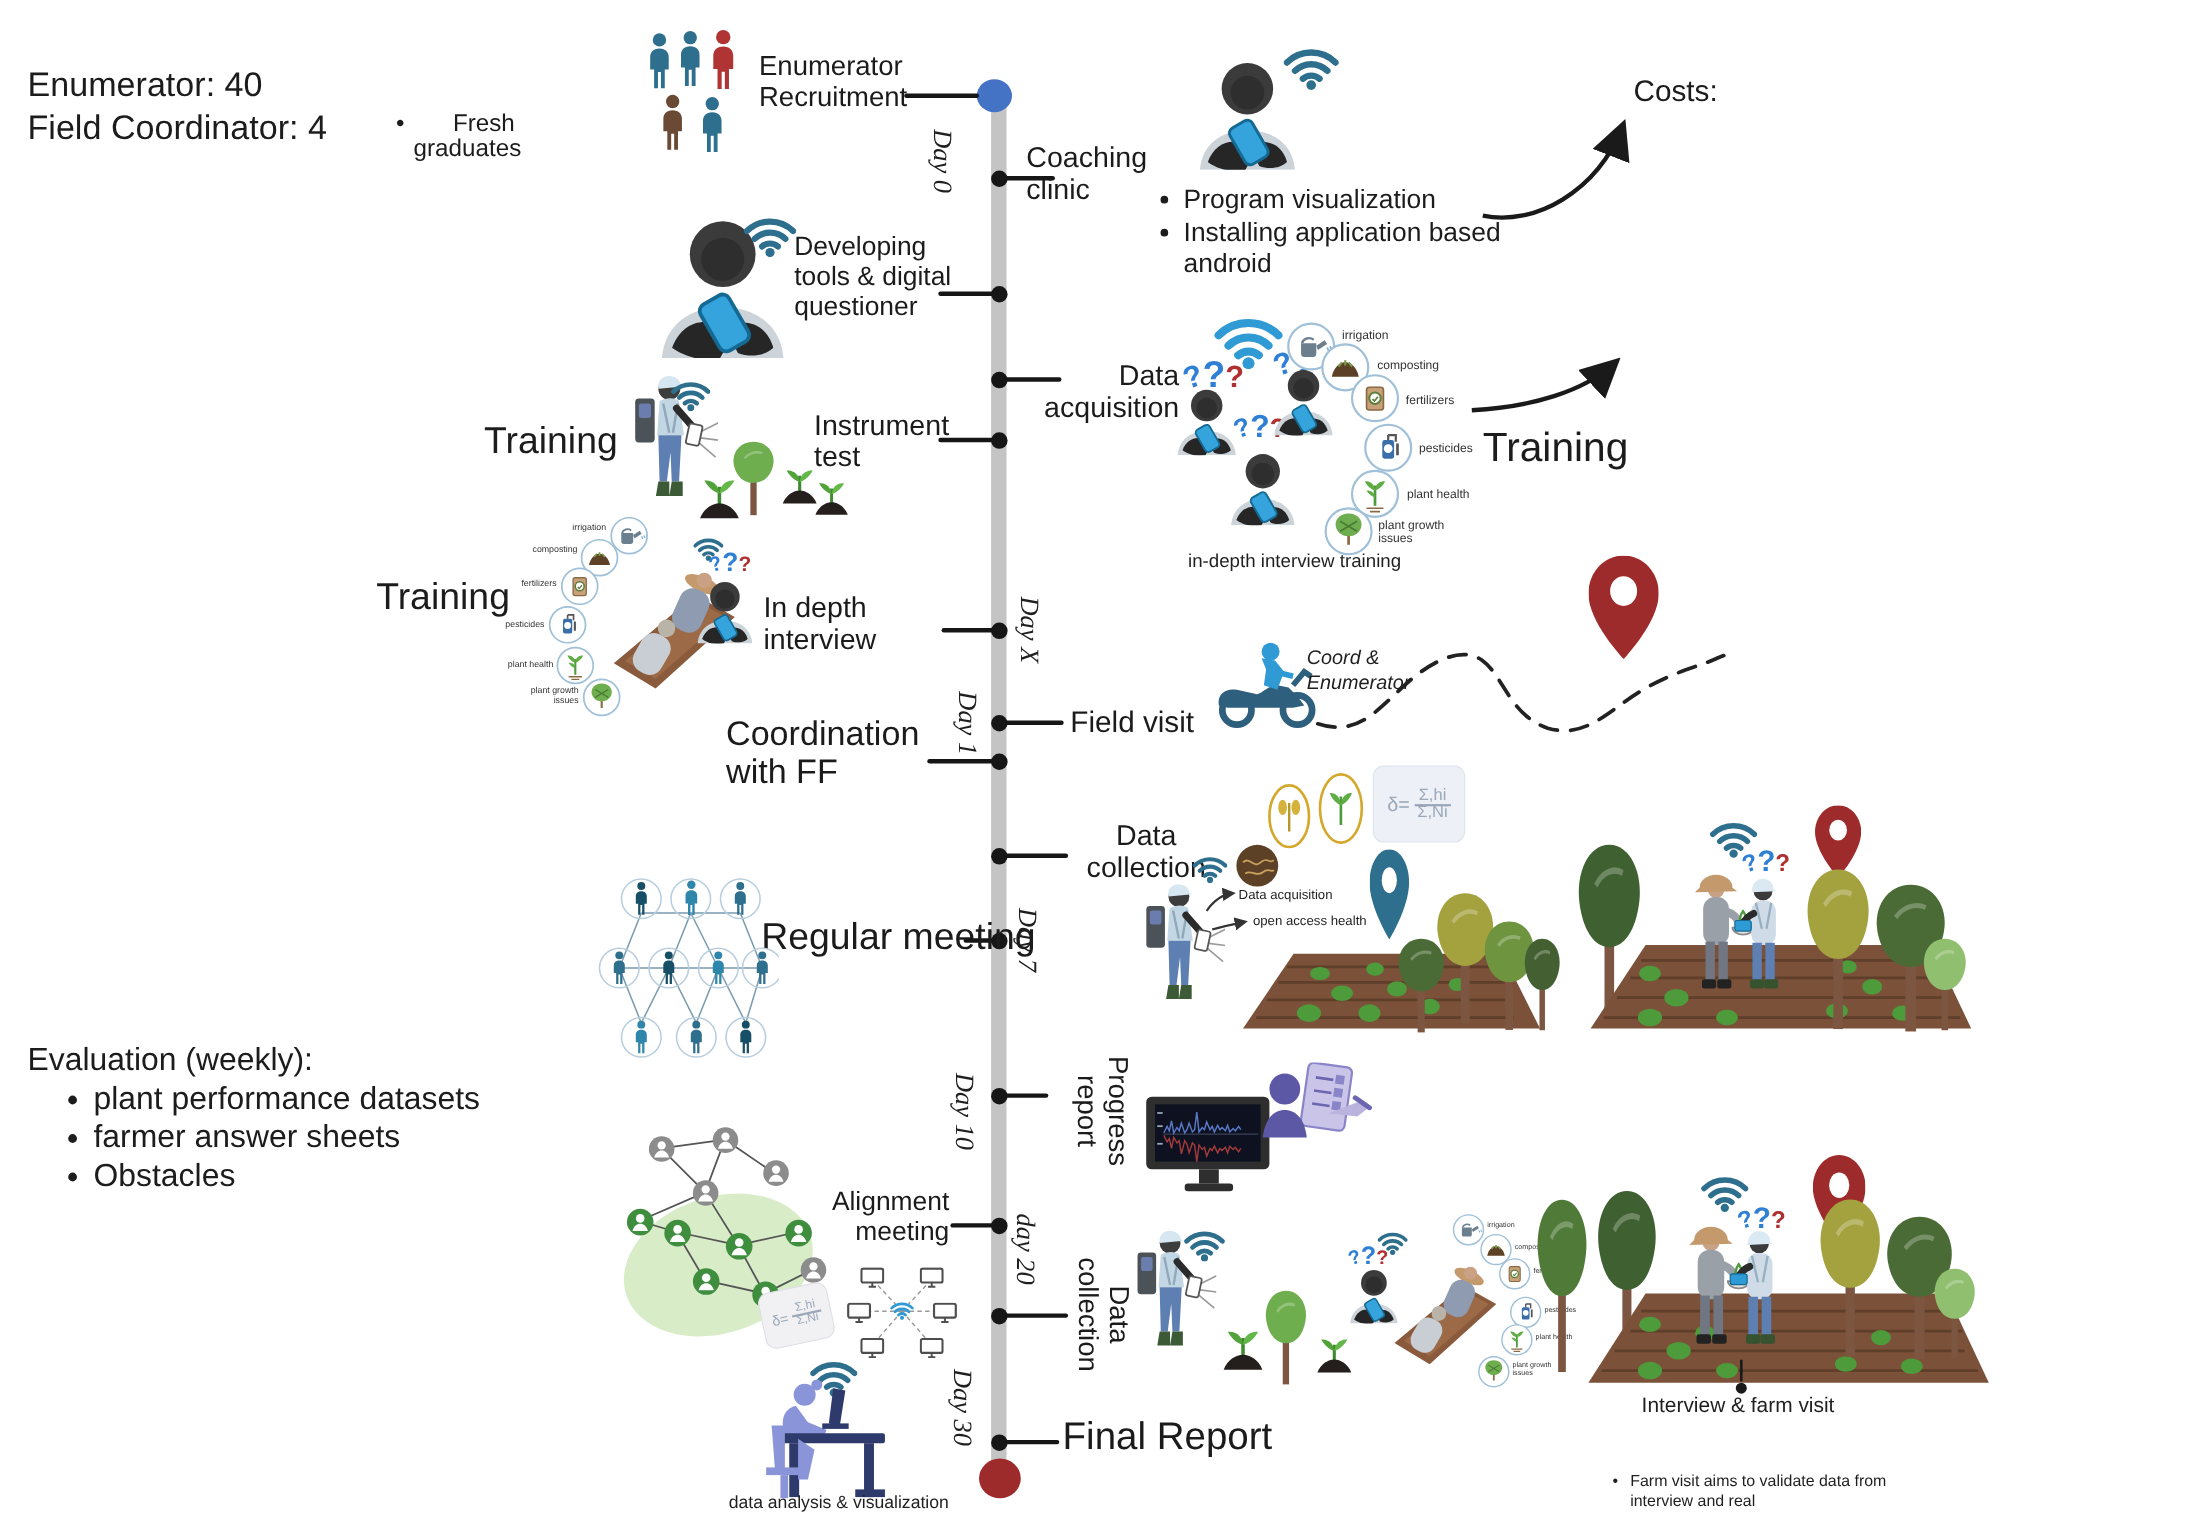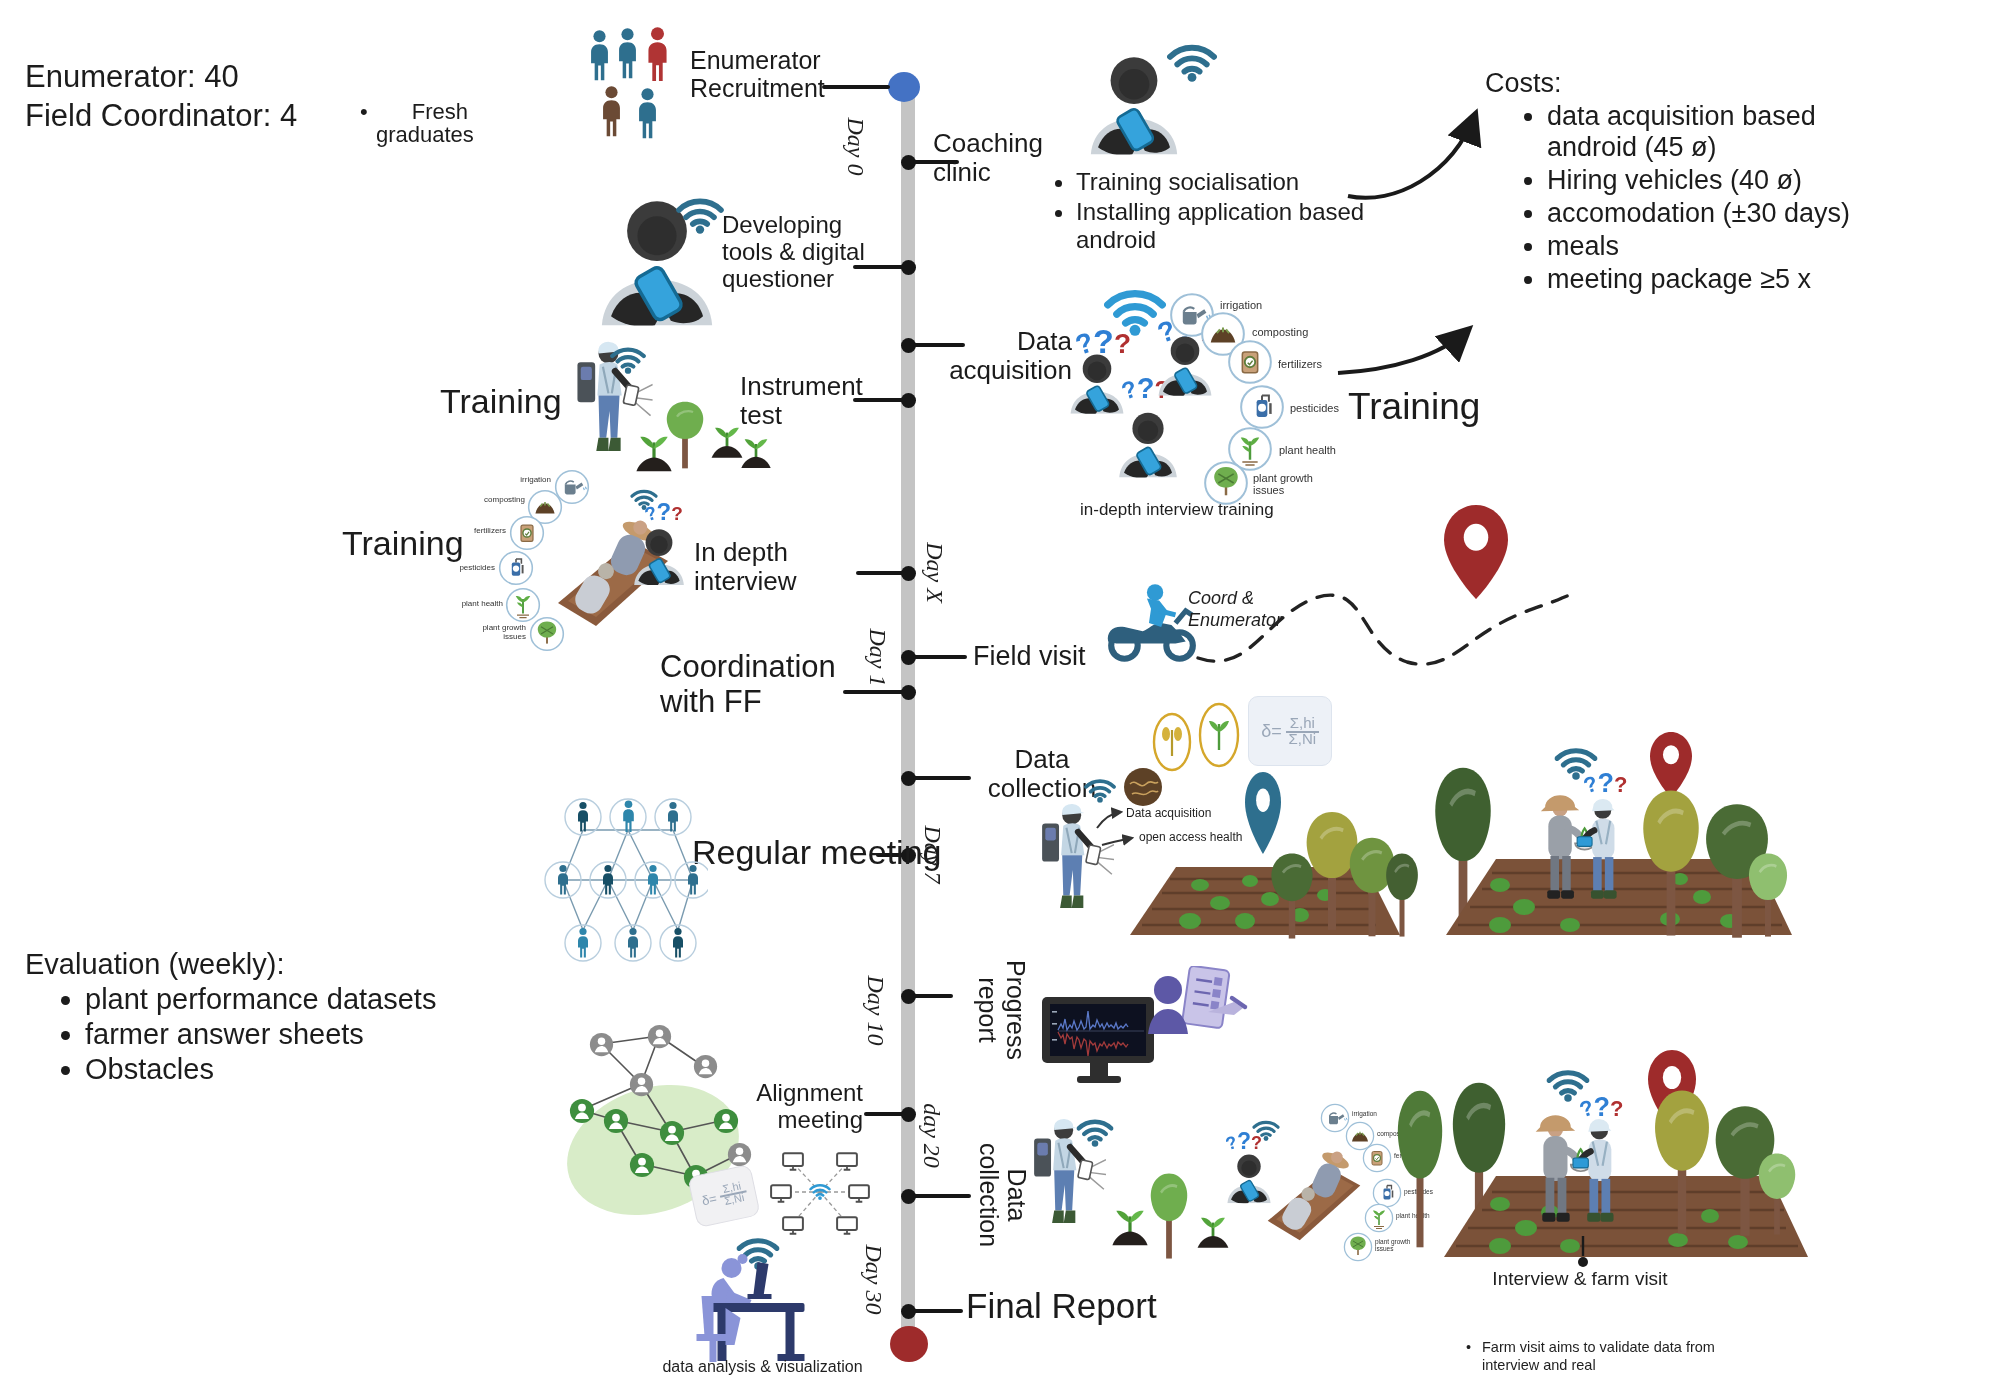--- a/index.html
+++ b/index.html
@@ -276,33 +276,26 @@
     <div>Final Report</div>
   </div>
 
   <svg class="abs" style="left:1080px;top:45px" width="108" height="118" viewBox="0 0 60 56">
       <use href="#sym-avatar-phone"></use>
     </svg>
   <svg class="abs" style="left:1166px;top:40px;color:#2e6f8e" width="52" height="42" viewBox="0 0 24 20">
       <use href="#sym-wifi"></use>
     </svg>
   <ul class="bul abs" style="left:1042px;top:166px;width:300px;font-size:24px">
-    <li>Training socialisation</li>
+    <li>Program visualization</li>
     <li>Installing application based android</li>
   </ul>
 
   <div class="abs" style="left:1485px;top:68px;font-size:27px">
     <div>Costs:</div>
-    <ul class="bul" style="width:350px;margin-top:2px;padding-left:62px">
-      <li>data acquisition based android (45 ø)</li>
-      <li>Hiring vehicles (40 ø)</li>
-      <li>accomodation (±30 days)</li>
-      <li>meals</li>
-      <li>meeting package ≥5 x</li>
-    </ul>
   </div>
 
   <svg class="abs" style="left:588px;top:190px" width="138" height="142" viewBox="0 0 60 56">
       <use href="#sym-avatar-phone"></use>
     </svg>
   <svg class="abs" style="left:676px;top:194px;color:#2e6f8e" width="48" height="40" viewBox="0 0 24 20">
       <use href="#sym-wifi"></use>
     </svg>
 
   <div class="abs" style="left:440px;top:382px;font-size:34px">Training</div>

